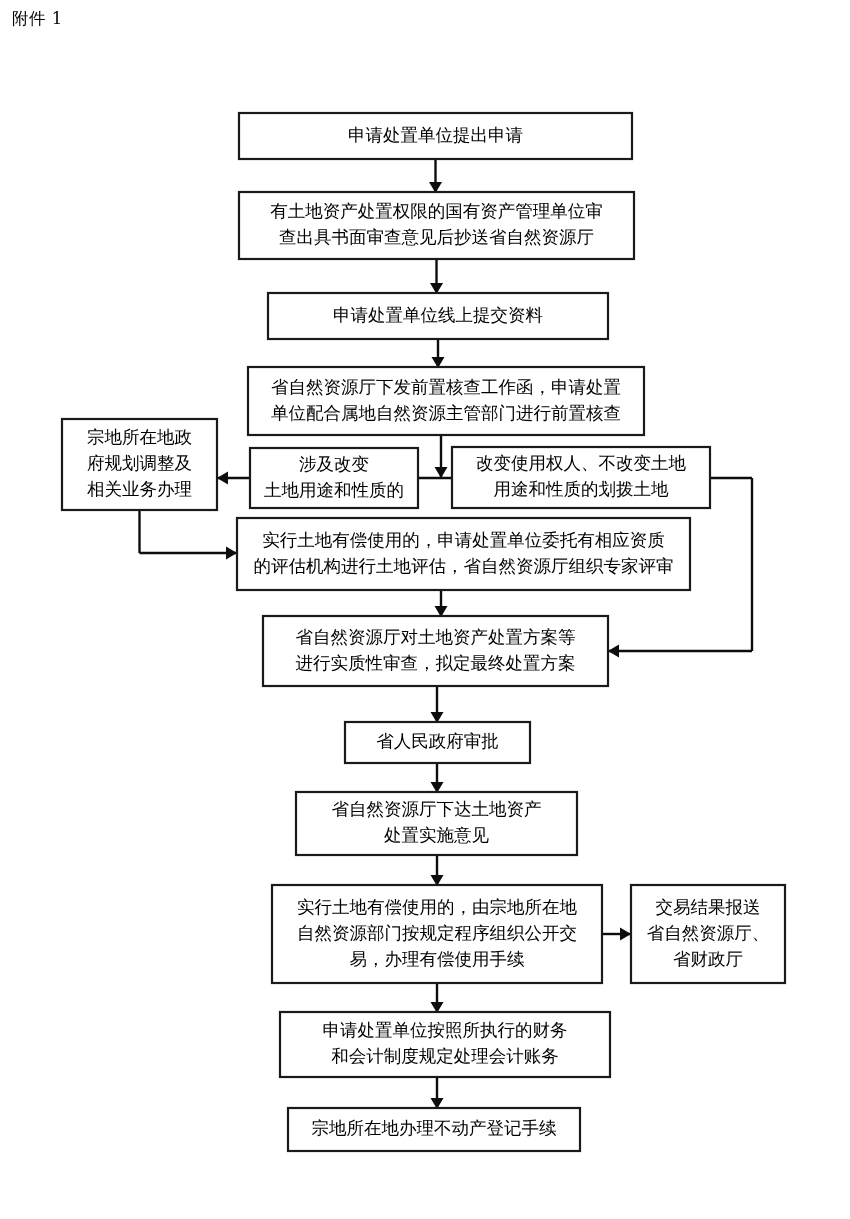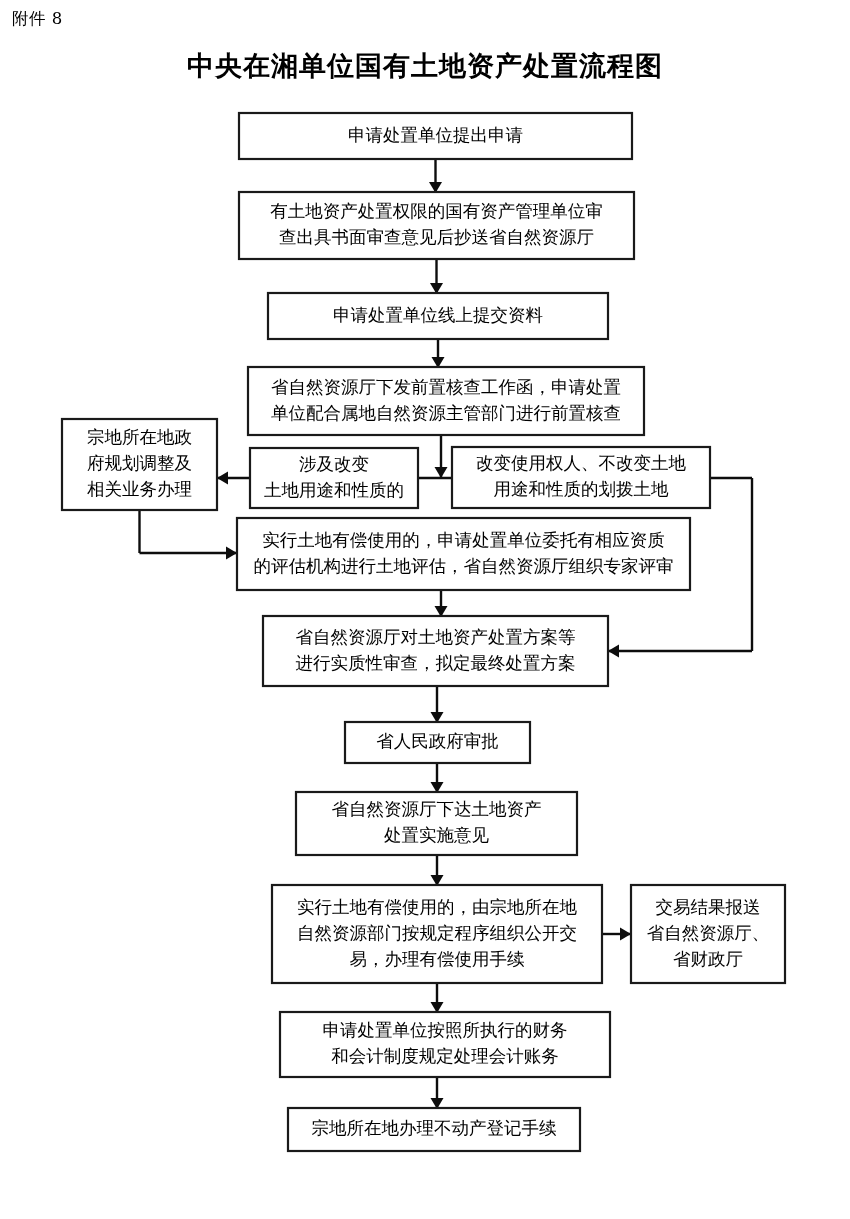--- a/index.html
+++ b/index.html
@@ -64,23 +64,22 @@
   }
   .conn-head {
     fill: #0d0d0d;
   }
 </style>
 </head>
 <body>
 
 <div id="page">
 
-  <div class="attach-label">附件 8</div>
+  <div class="attach-label">附件 1</div>
 
-  <div class="chart-title">中央在湘单位国有土地资产处置流程图</div>
 
   <svg id="flow-svg" viewBox="0 0 850 1219">
 
     <g id="connectors">
         <line x1="435.5" y1="159" x2="435.5" y2="192" class="conn-line"></line>
         <polygon points="429,182 442,182 435.5,193" class="conn-head"></polygon>
         <line x1="436.5" y1="259" x2="436.5" y2="293" class="conn-line"></line>
         <polygon points="430,283 443,283 436.5,294" class="conn-head"></polygon>
         <line x1="438" y1="339" x2="438" y2="367" class="conn-line"></line>
         <polygon points="431.5,357 444.5,357 438,368" class="conn-head"></polygon>

